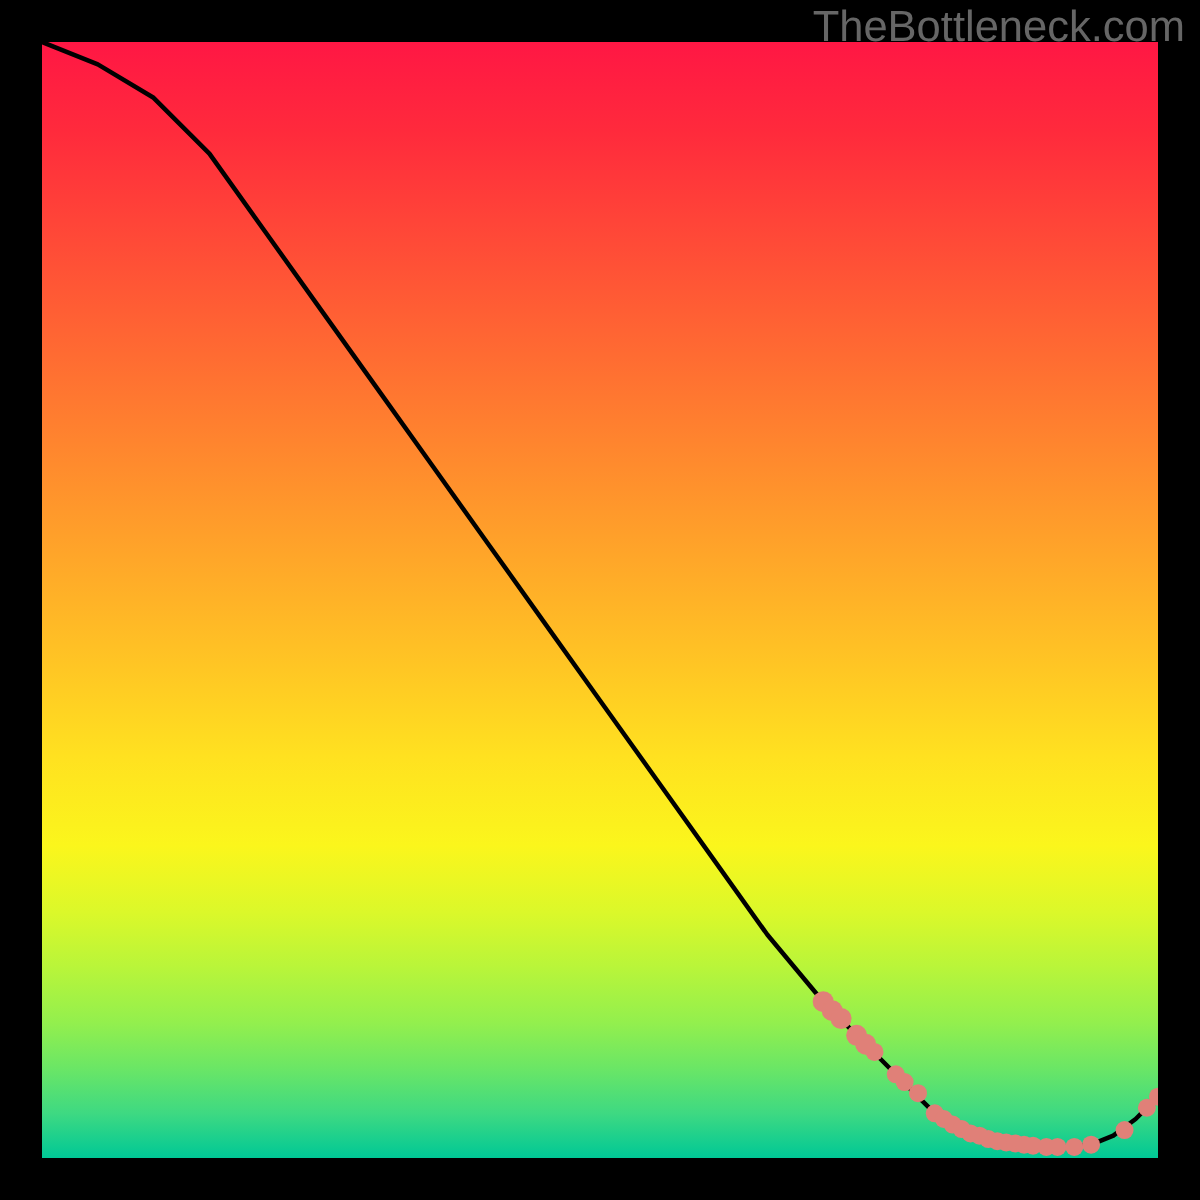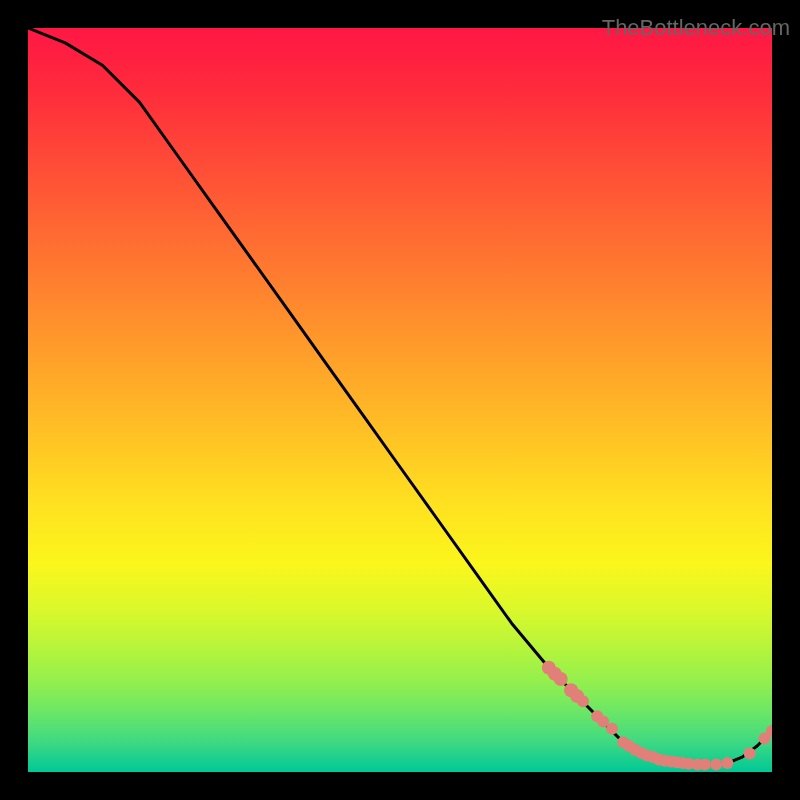--- a/index.html
+++ b/index.html
@@ -11,25 +11,25 @@
     overflow: hidden;
   }
   .container {
     position: relative;
     width: 800px;
     height: 800px;
     background: #000000;
   }
   .watermark {
     position: absolute;
-    top: 15px;
+    top: 2px;
     right: 10px;
     color: #666666;
     font-family: Arial, sans-serif;
-    font-size: 22px;
+    font-size: 29px;
     z-index: 10;
   }
   .plot-area {
     position: absolute;
     left: 28px;
     top: 28px;
     width: 744px;
     height: 744px;
     
     background: linear-gradient(to bottom,

